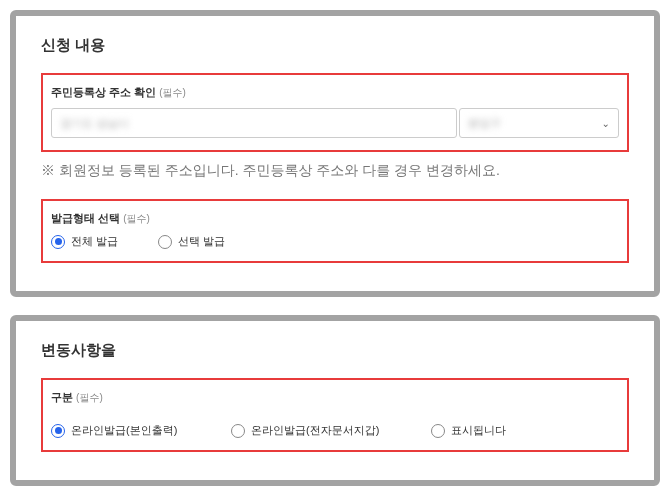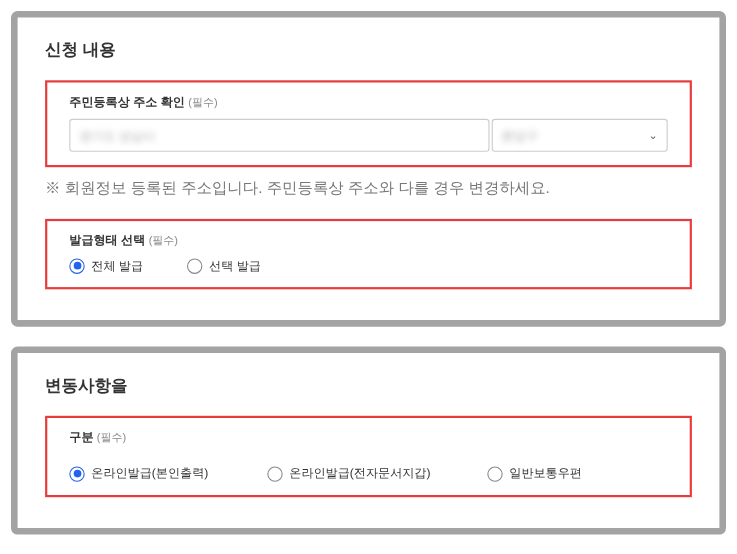--- a/index.html
+++ b/index.html
@@ -17,21 +17,21 @@
       padding: 20px 25px;
       margin-bottom: 18px;
     }
     .card-title {
       font-size: 15px;
       font-weight: 700;
       margin-bottom: 18px;
     }
     .highlight-box {
       border: 2px solid #e83b3b;
-      padding: 10px 20px 12px;
+      padding: 10px 8px 12px;
       margin-bottom: 8px;
     }
     .field-label {
       font-size: 11px;
       font-weight: 600;
       margin-bottom: 8px;
     }
     .required {
       color: #888;
       font-size: 10px;
@@ -176,17 +176,17 @@
             <span class="radio-dot"></span>
           </span>
         <span>온라인발급(본인출력)</span>
       </label>
       <label class="radio-item">
         <span class="radio-circle"></span>
         <span>온라인발급(전자문서지갑)</span>
       </label>
       <label class="radio-item">
         <span class="radio-circle"></span>
-        <span>일반보통우편</span>
+        <span>표시됩니다</span>
       </label>
     </div>
   </div>
 </div>
 
 </body></html>

